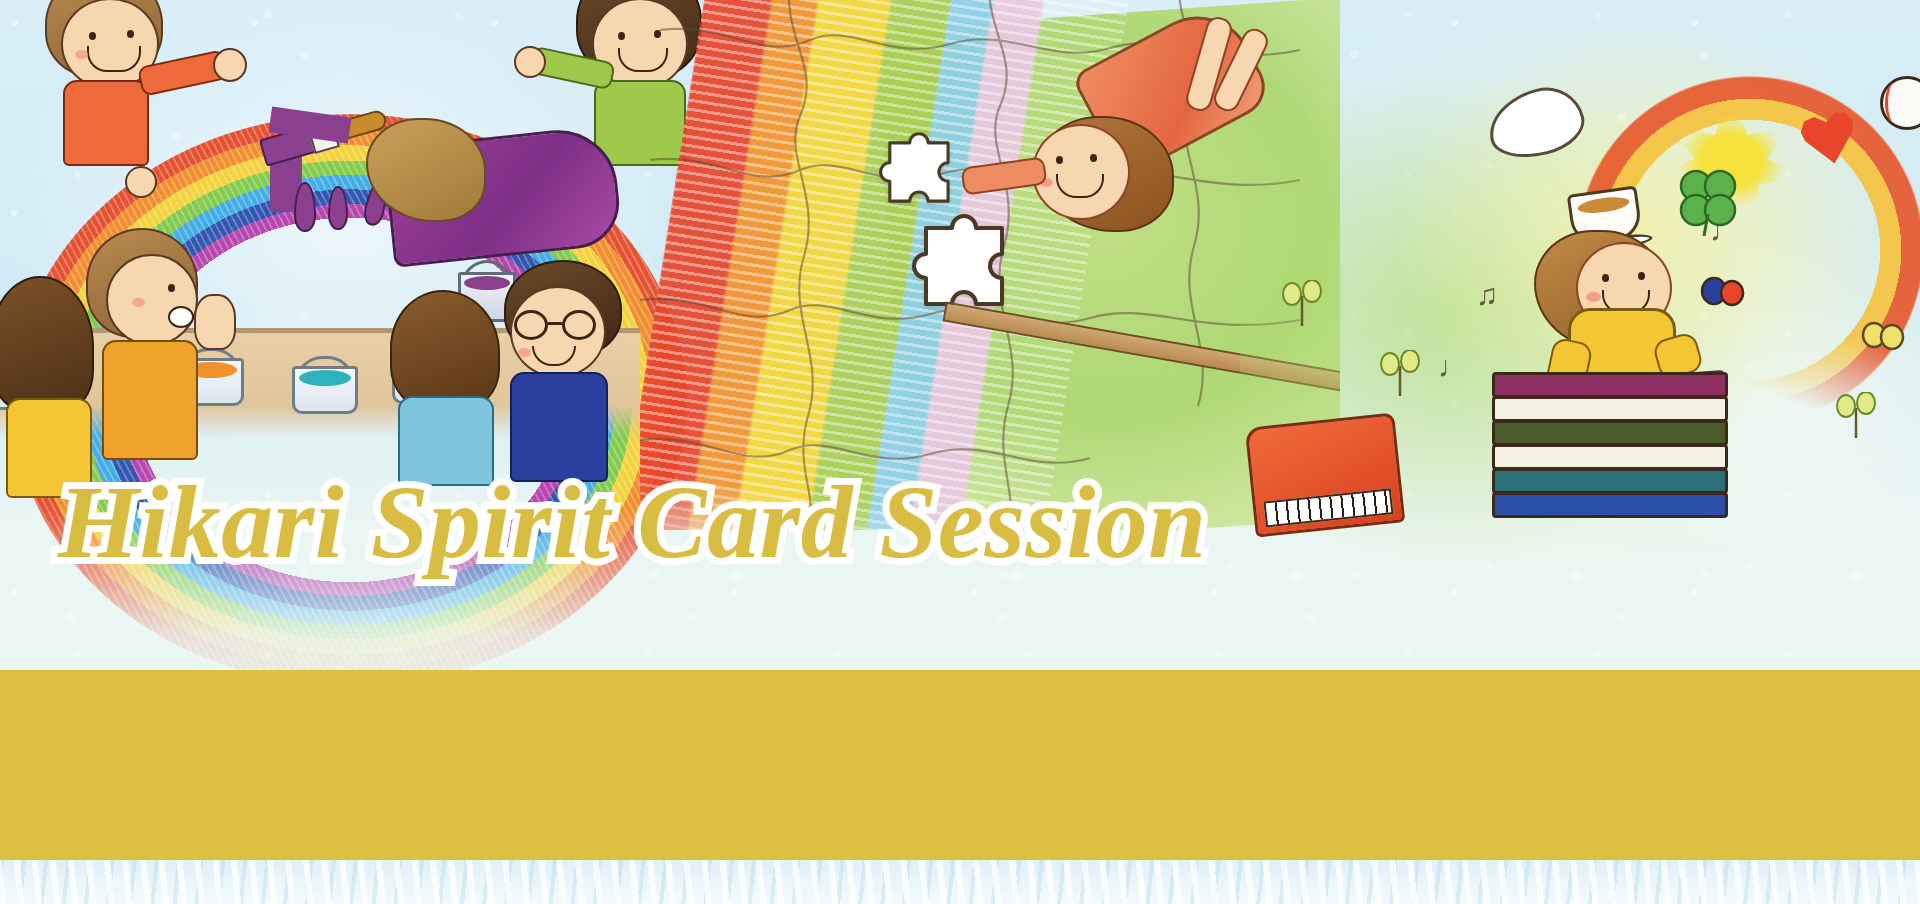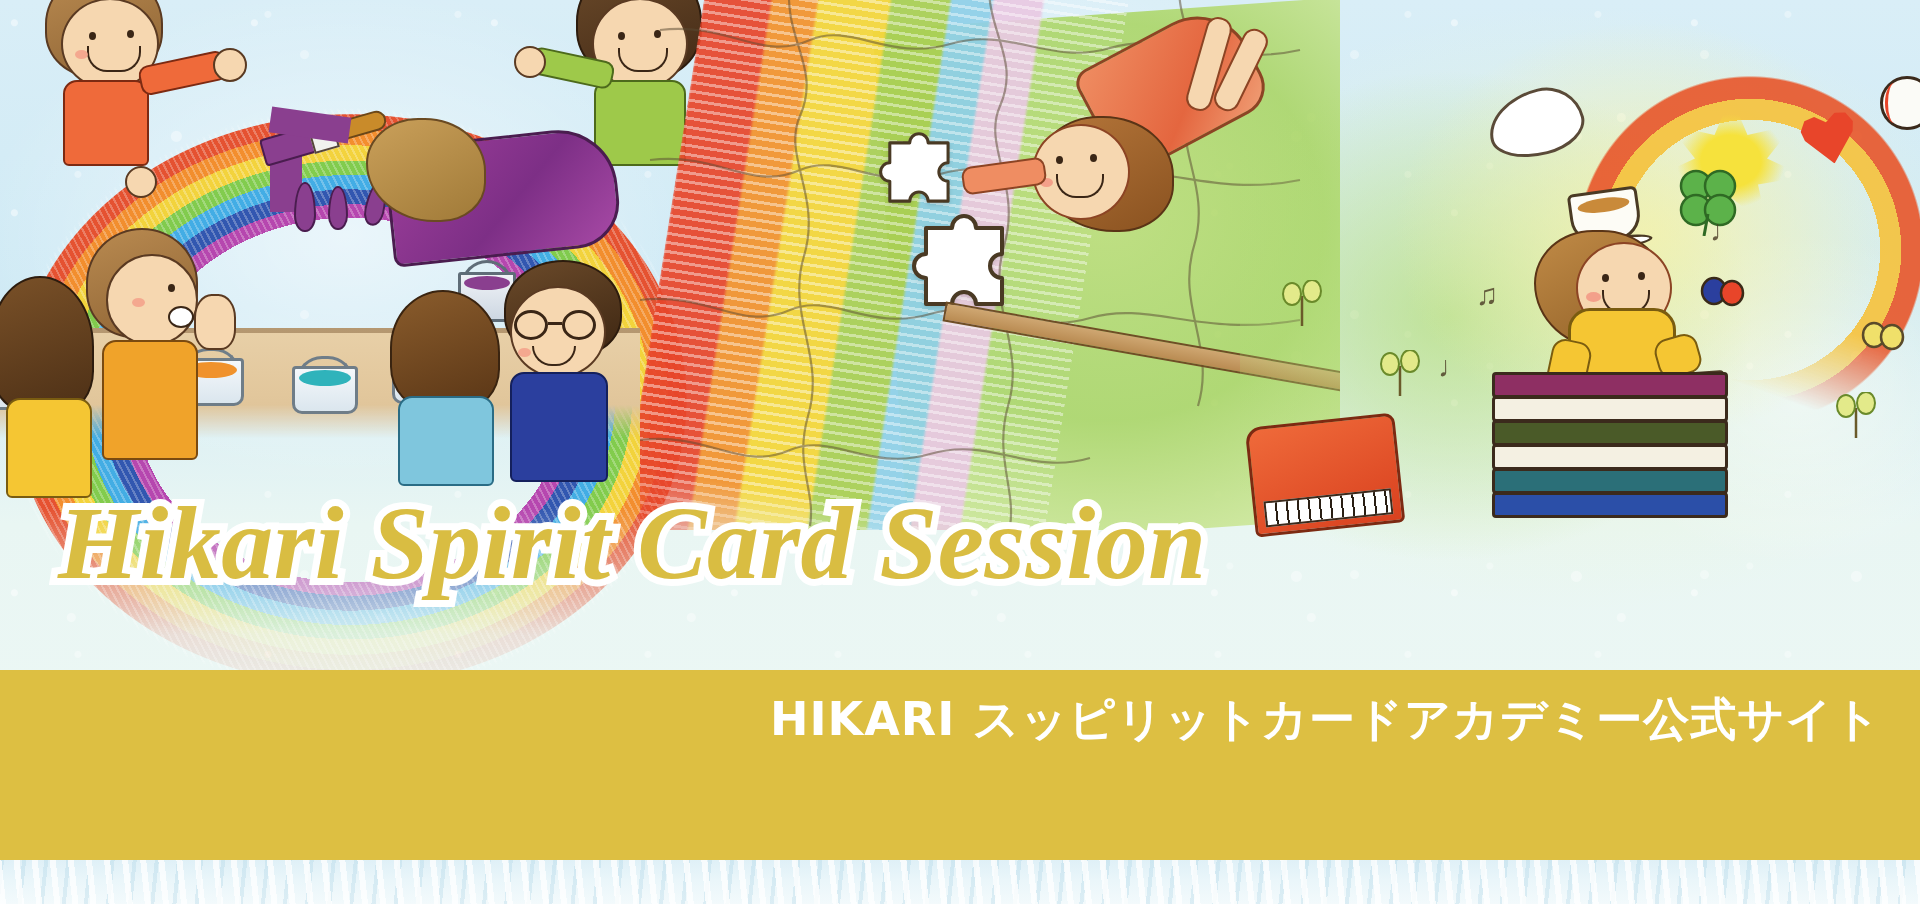--- a/index.html
+++ b/index.html
@@ -258,21 +258,20 @@
   .title-main {
     position:absolute; left:58px; top:466px; z-index:8;
     font-family:"Liberation Serif", "DejaVu Serif", serif;
     font-style:italic; font-weight:700;
     font-size:104px; line-height:1.08;
     letter-spacing:.5px;
     color:#d9bd42;
     white-space:nowrap;
     -webkit-text-stroke:14px #ffffff;
     paint-order: stroke fill;
-    margin-top: 21px;
   }
 
   .jp-quote {
     position:absolute; left:52px; top:676px; z-index:9;
     font-family:"DejaVu Sans", sans-serif;
     font-weight:700;
     font-size:74px; line-height:1.1;
     color:#e9531b;
     white-space:nowrap;
     -webkit-text-stroke:11px #ffffff;
@@ -569,15 +568,14 @@
       <div class="keys"></div>
     </div>
   </div>
 
   <div class="gold-bar"></div>
   <div class="bottom-strip"></div>
 
   <div class="title-main">Hikari Spirit Card Session</div>
 
 
-  <div class="jp-sub">HIKARI スッピリットカードアカデミー公式サイト</div>
 
 </div>
 
 </body></html>

